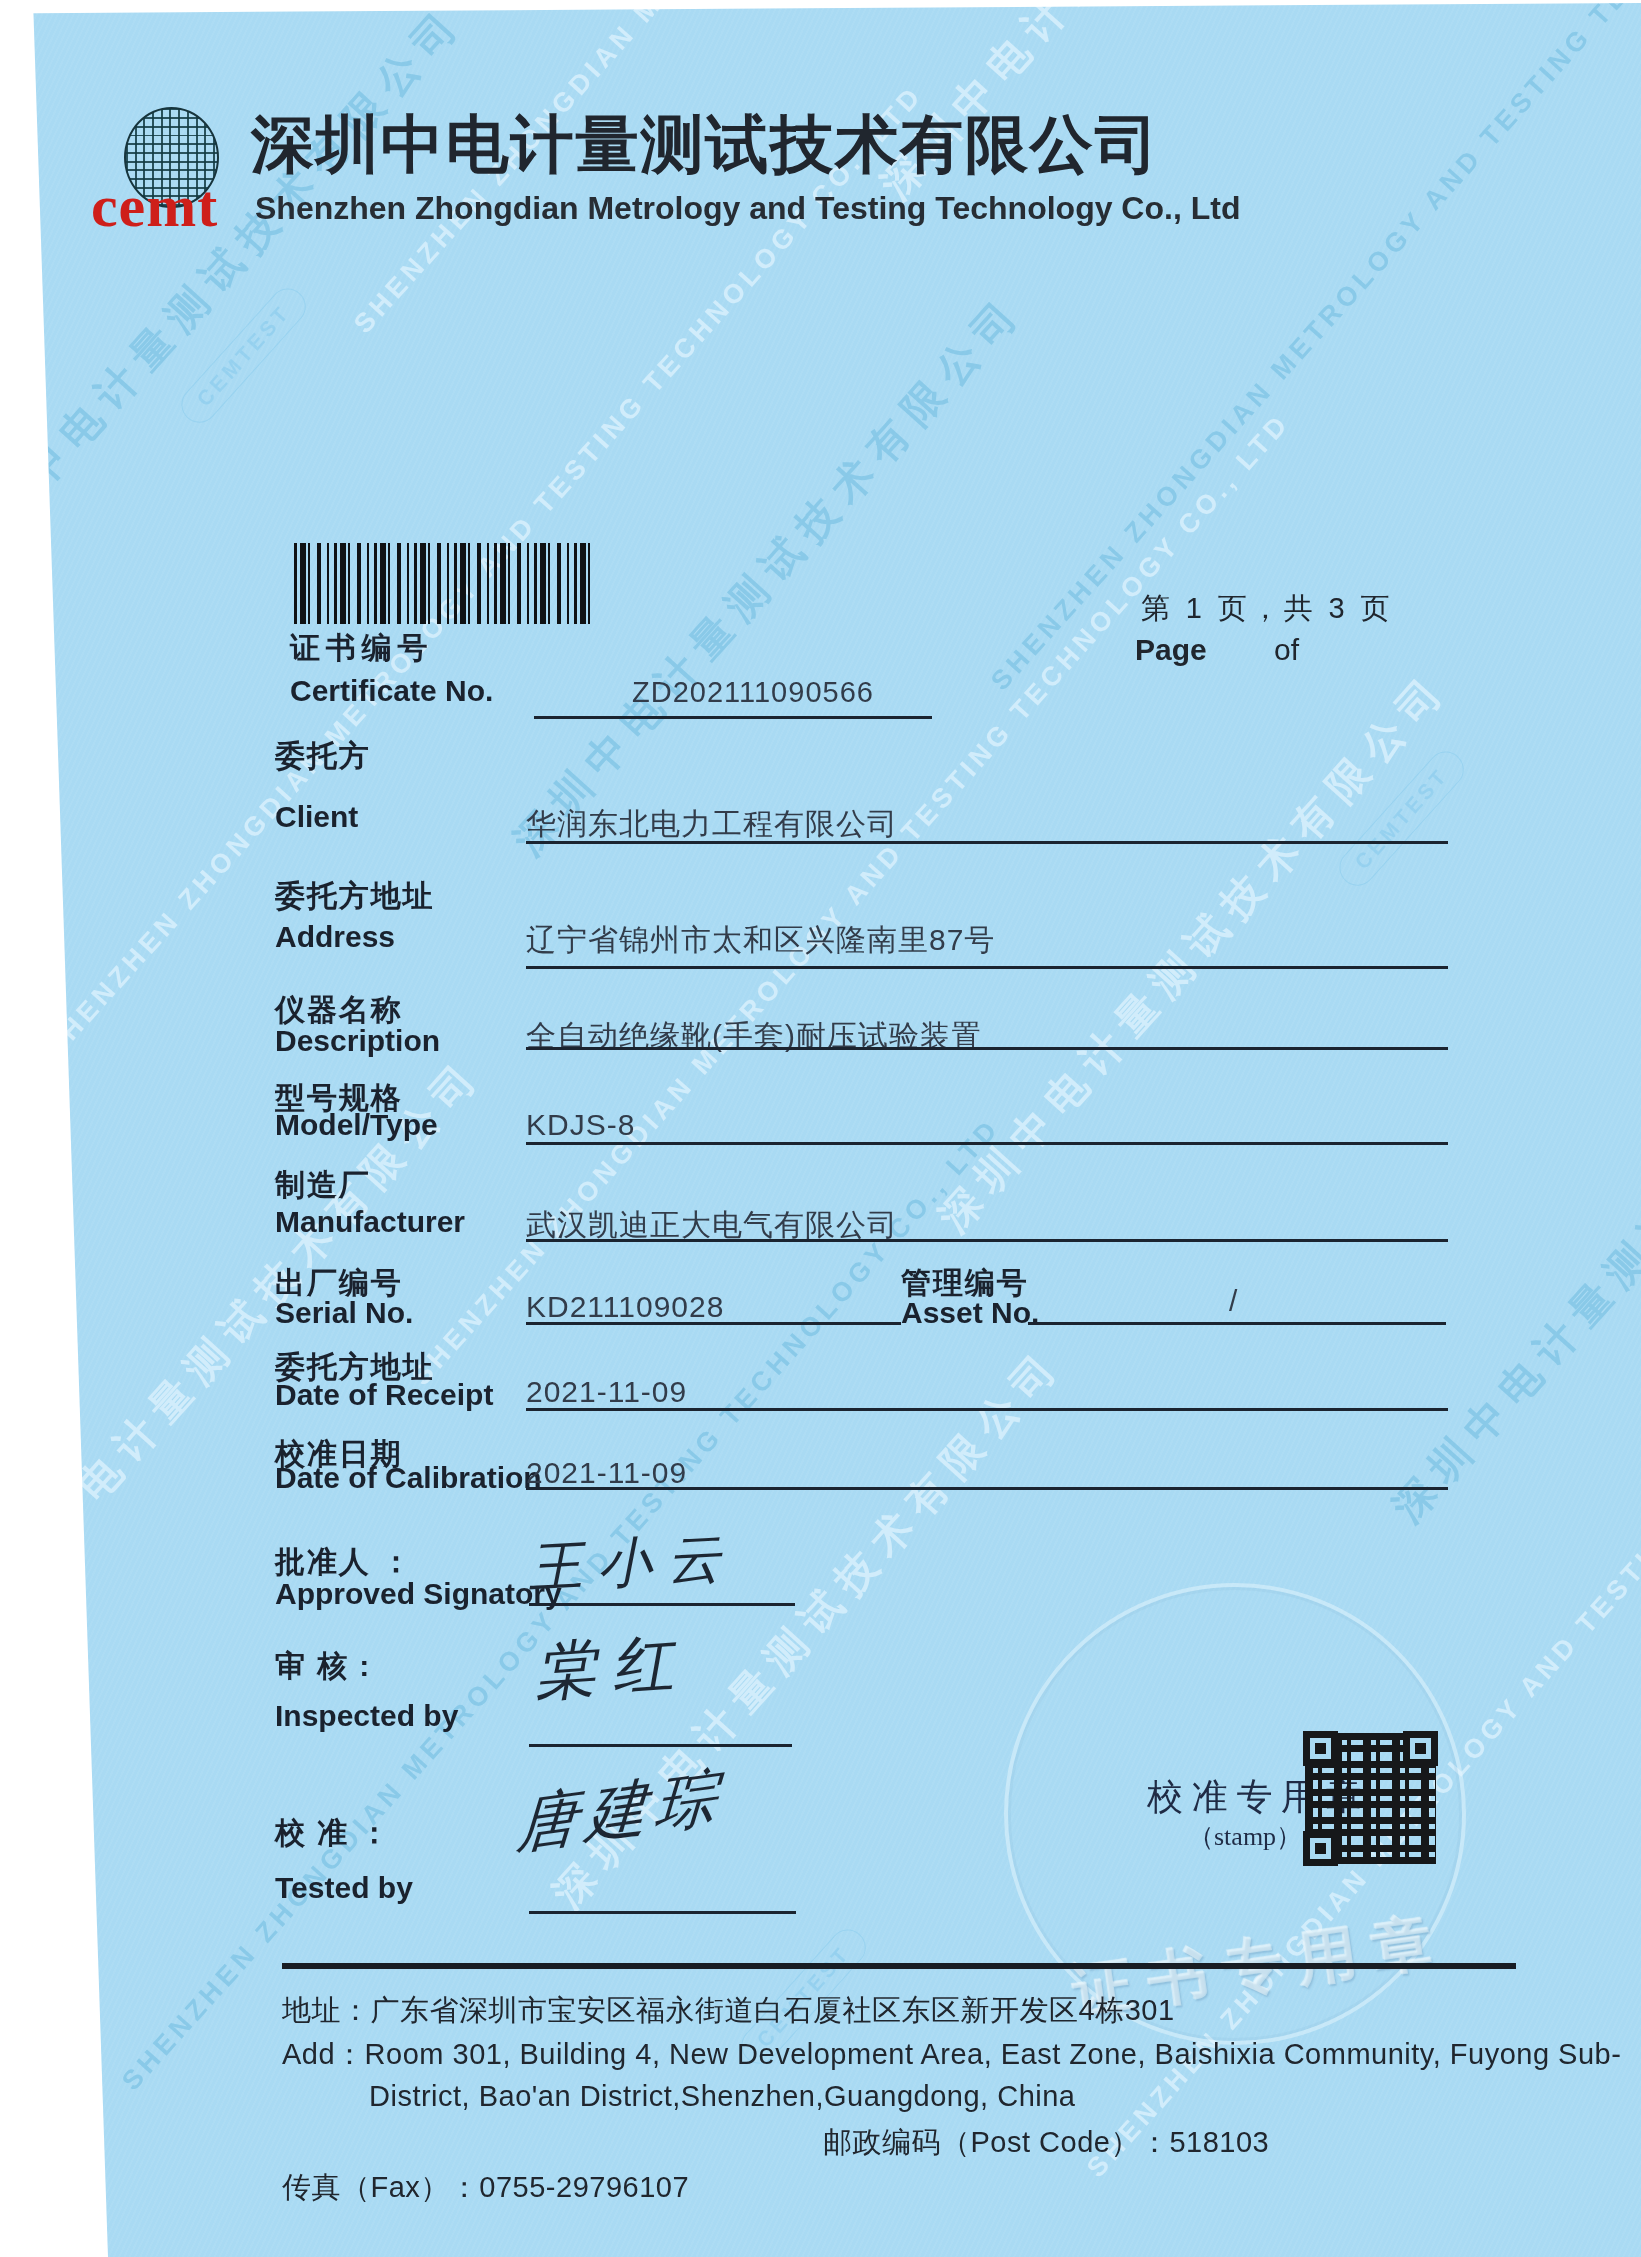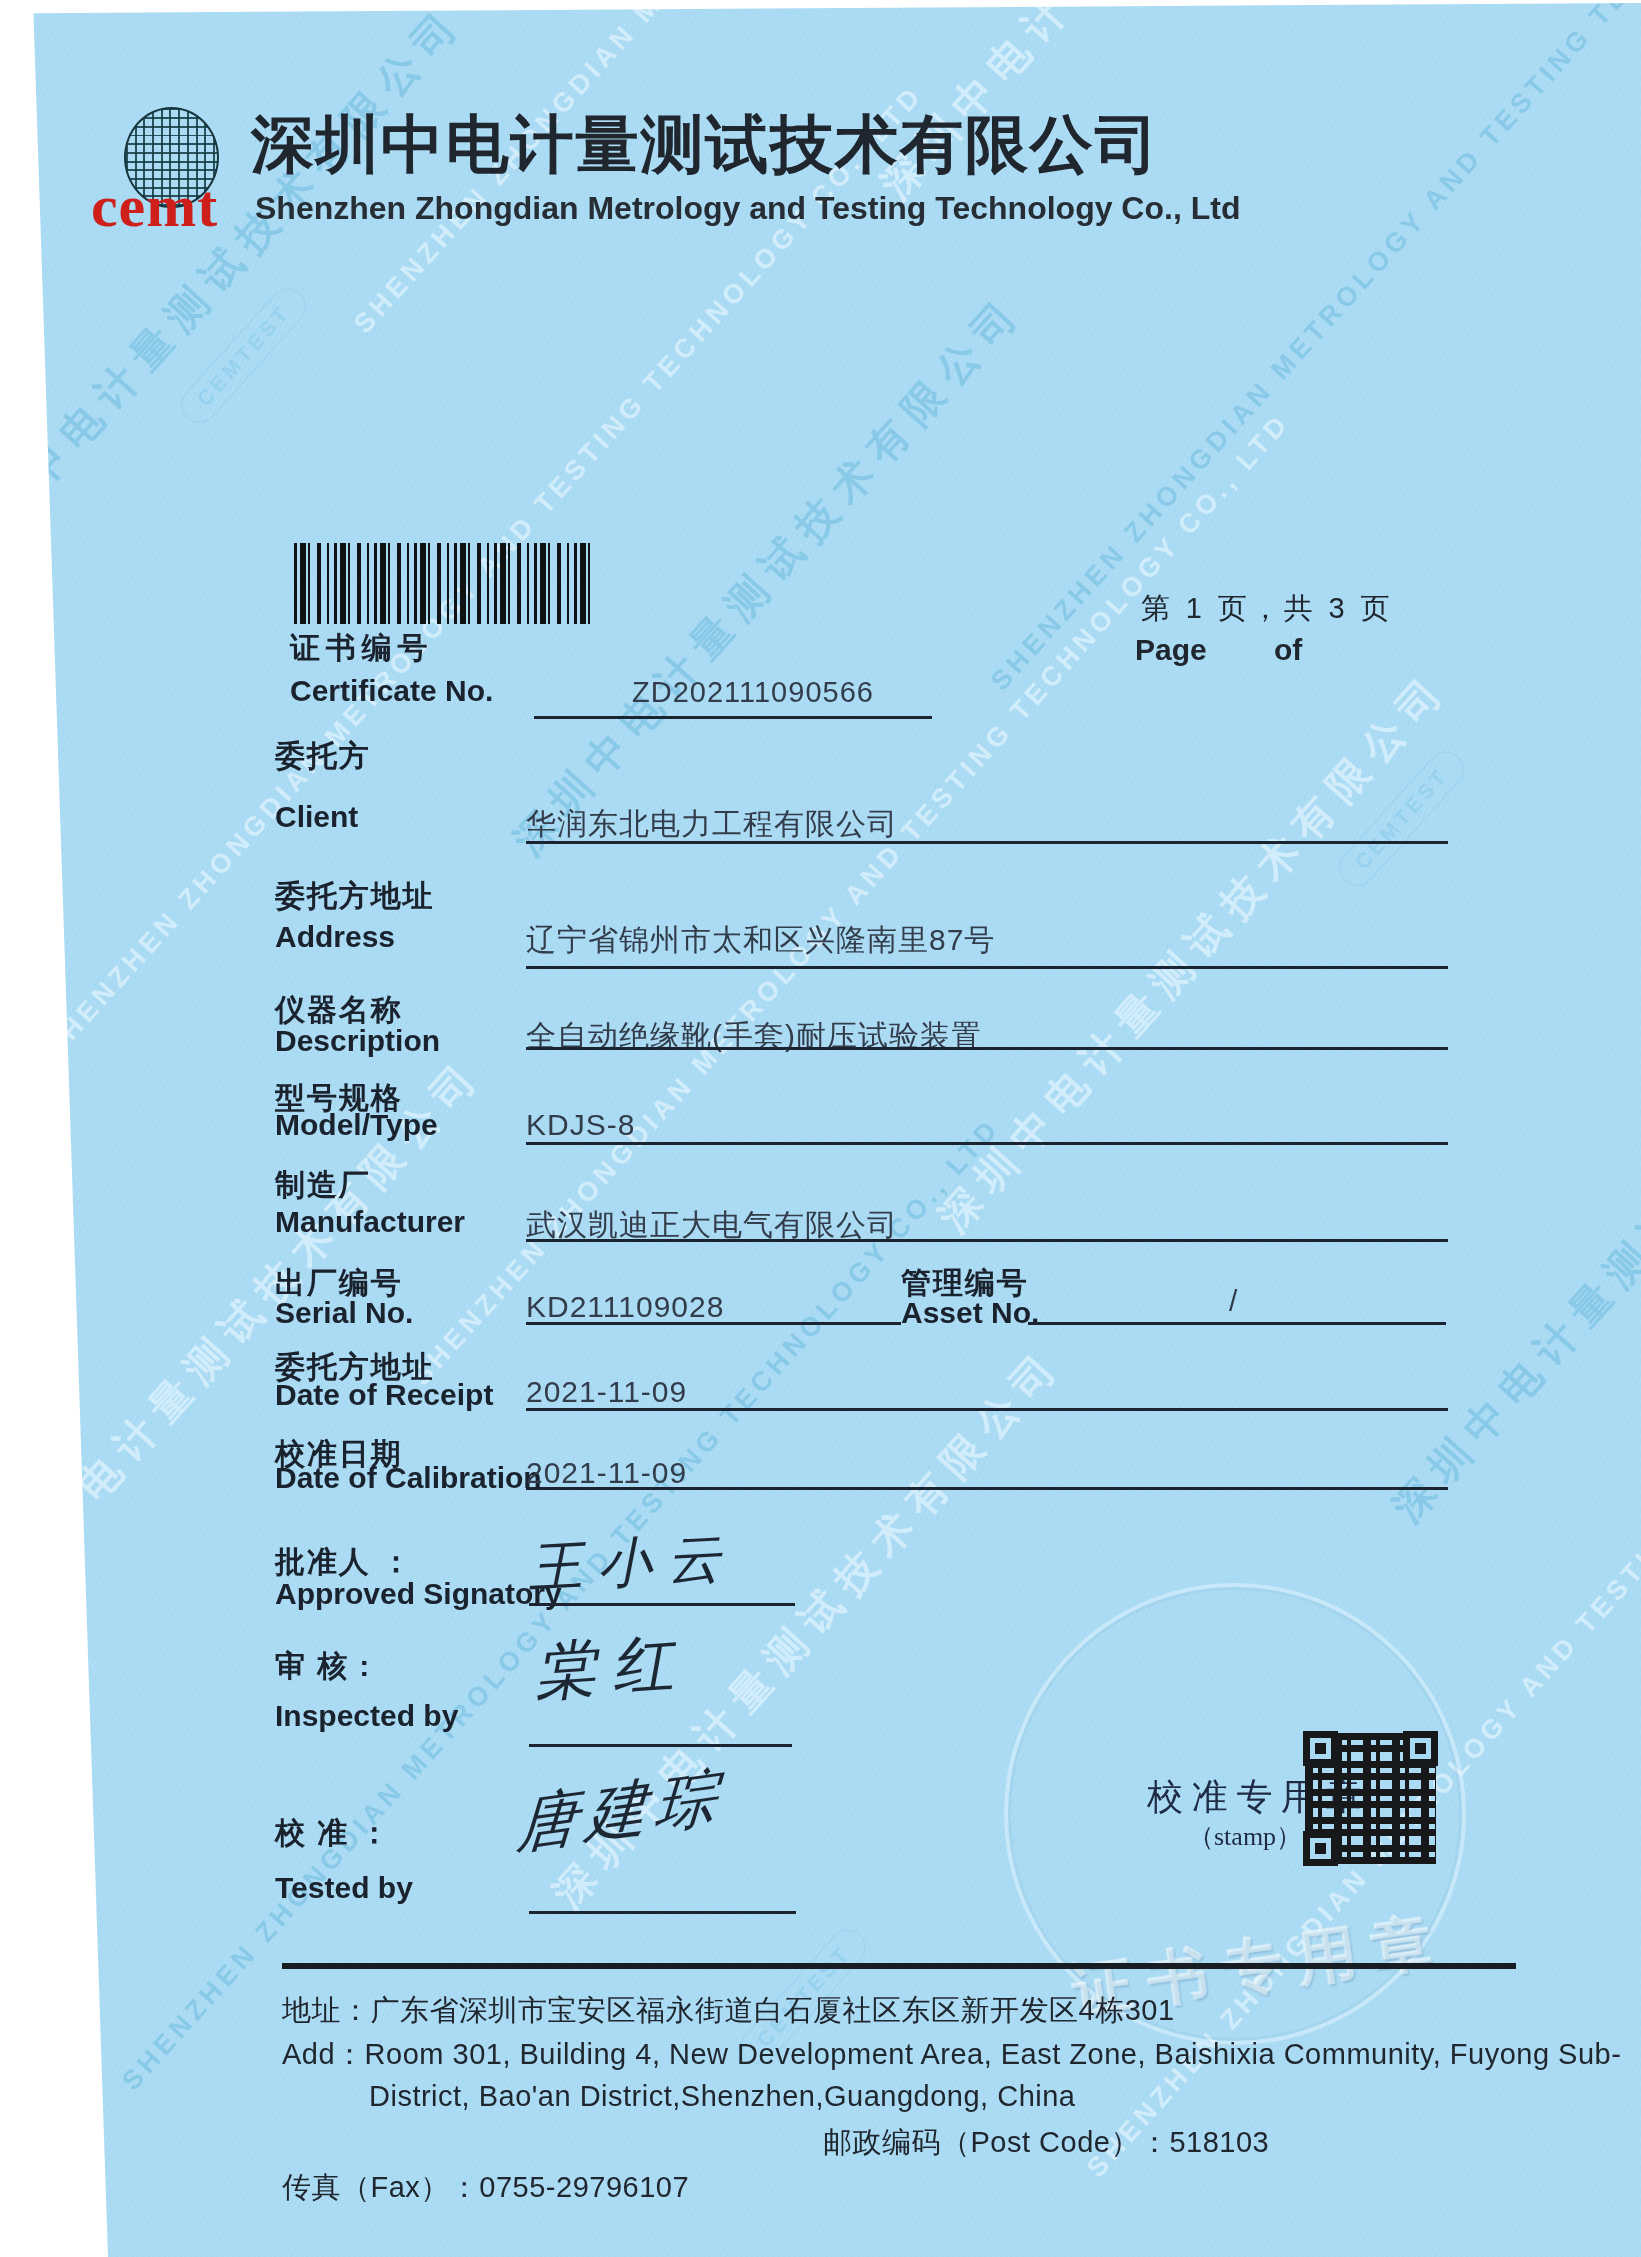--- a/index.html
+++ b/index.html
@@ -55,21 +55,21 @@
       #101214 23px 27px, transparent 27px 33px,
       #101214 33px 35px, transparent 35px 40px);}
   .certno-cn{position:absolute;left:290px;top:628px;font-size:30px;font-weight:bold;letter-spacing:5.8px;}
   .certno-en{position:absolute;left:290px;top:674px;font-size:30px;font-weight:bold;}
   .certno-val{position:absolute;left:632px;top:676px;font-size:29px;color:#323c4a;letter-spacing:1px;}
   .certno-rule{position:absolute;left:534px;top:716px;width:398px;height:2.9px;background:#1b2430;}
 
   
   .pageinfo-cn{position:absolute;left:1141px;top:589px;font-size:29px;letter-spacing:3.9px;color:#20262e;}
   .pageinfo-page{position:absolute;left:1135px;top:633px;font-size:30px;font-weight:600;color:#20262e;}
-  .pageinfo-of{position:absolute;left:1274px;top:633px;font-size:30px;font-weight:700;color:#20262e;}
+  .pageinfo-of{position:absolute;left:1274px;top:633px;font-size:30px;font-weight:400;color:#20262e;}
 
   
   .field{position:absolute;left:275px;width:1173px;}
   .lab-cn{position:absolute;left:0;top:0;font-size:30px;font-weight:bold;letter-spacing:1.9px;white-space:nowrap;}
   .lab-en{position:absolute;left:0;font-size:30px;font-weight:bold;white-space:nowrap;}
   .val{position:absolute;left:251px;font-size:30px;color:#323c4a;letter-spacing:1px;white-space:nowrap;}
   .rule{position:absolute;left:251px;right:0;height:2.9px;background:#1b2430;}
   .rule-short{position:absolute;height:2.9px;background:#1b2430;}
 
   .sig{position:absolute;font-size:54px;color:#1d2733;letter-spacing:15.4px;font-style:italic;

